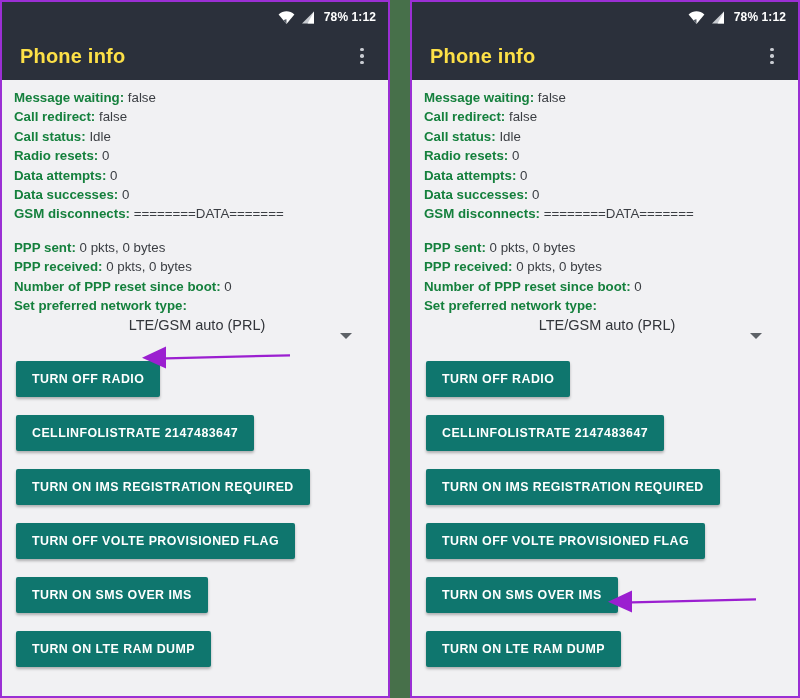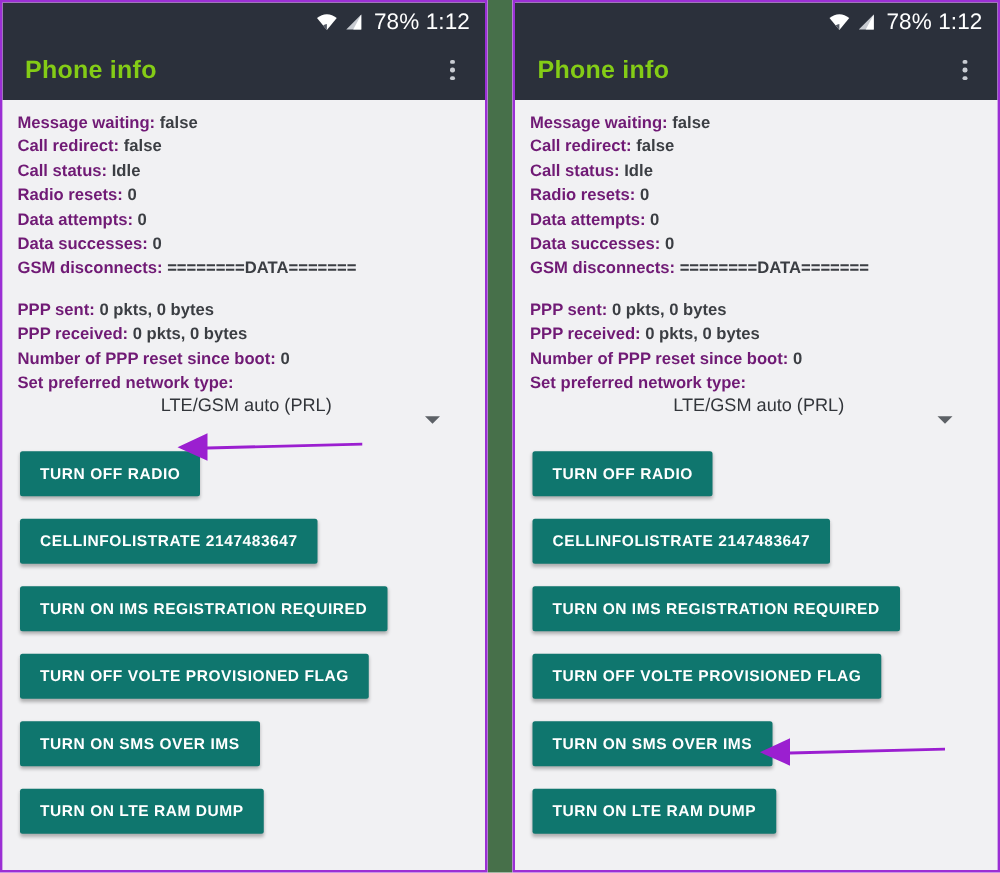--- a/index.html
+++ b/index.html
@@ -64,39 +64,39 @@
   }
   .wifi-icon svg { display: block; }
   .signal-icon {
     width: 14px;
     height: 13px;
     display: inline-block;
   }
   .signal-icon svg { display: block; }
   .status-text {
     color: #ffffff;
-    font-size: 18px;
-    font-weight: normal;
+    font-size: 12px;
+    font-weight: bold;
     letter-spacing: 0.1px;
     margin-left: 3px;
     white-space: nowrap;
   }
 
   
   .appbar {
     height: 48px;
     background: #2b303b;
     display: flex;
     align-items: center;
     padding: 0 14px 0 18px;
     box-sizing: border-box;
     position: relative;
   }
   .appbar-title {
-    color: #84cc16;
+    color: #fde047;
     font-size: 20px;
     font-weight: bold;
     letter-spacing: 0.2px;
   }
   .overflow-btn {
     margin-left: auto;
     width: 24px;
     height: 30px;
     display: flex;
     flex-direction: column;
@@ -124,24 +124,24 @@
     padding: 0 12px;
   }
   .info-row {
     font-size: 13.3px;
     color: #2f3236;
     line-height: 19.4px;
     white-space: nowrap;
   }
   .info-row .k {
     font-weight: bold;
-    color: #701a75;
+    color: #15803d;
   }
   .info-row .v {
-    font-weight: bold;
+    font-weight: normal;
     color: #3b3e43;
   }
   .group-gap { height: 14px; }
 
   .spinner {
     margin: 2px 12px 0 12px;
     height: 34px;
     display: flex;
     align-items: center;
     position: relative;

